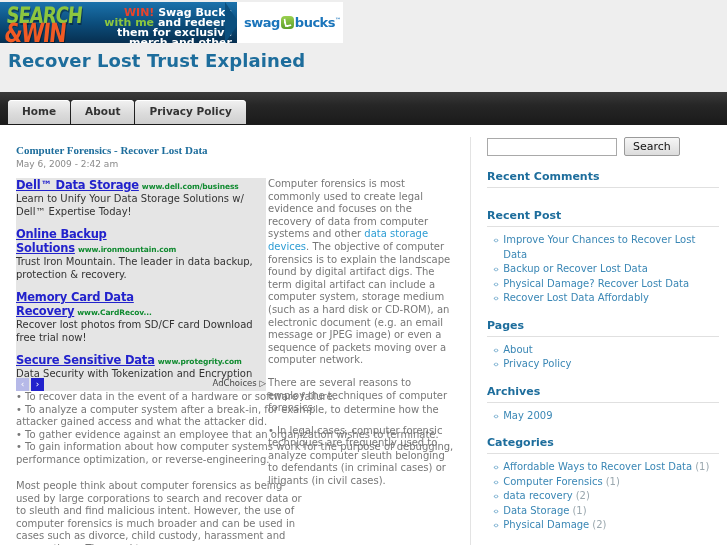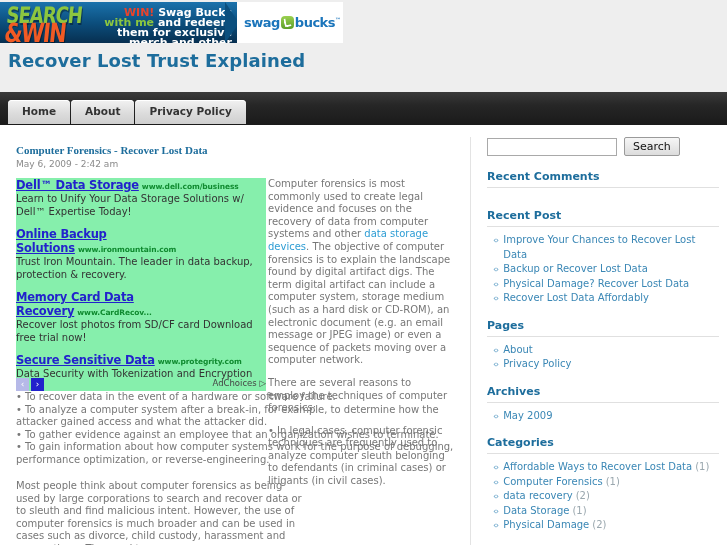--- a/index.html
+++ b/index.html
@@ -66,21 +66,21 @@
   .sidebar{position:absolute;left:487px;top:12px;width:232px;}
 
   
   .posttitle{font-size:11px;font-weight:bold;color:#1d6d9c;margin:19px 0 0 8px;
     font-family:Liberation Serif, serif;}
   .postmeta{font-size:9px;color:#8a8a8a;margin:3px 0 0 8px;}
 
   .postbody{position:relative;margin-top:9px;}
 
   
-  .adunit{position:absolute;left:8px;top:0;width:250px;height:213px;background:#86efac;}
+  .adunit{position:absolute;left:8px;top:0;width:250px;height:213px;background:#e5e5e5;}
   .adrow{margin-bottom:9px;}
   .adtitle{font-size:11.5px;color:#2222cc;font-weight:bold;text-decoration:underline;
     letter-spacing:-.2px;cursor:pointer;}
   .adurl{font-size:7.5px;color:#0f8a2f;font-weight:bold;margin-left:3px;letter-spacing:-.1px;}
   .adtext{font-size:10px;color:#333;line-height:12.5px;margin-top:1px;}
   .adnav{position:absolute;left:0;bottom:1px;width:250px;height:13px;}
   .arrowbtn{display:inline-block;width:13px;height:13px;margin-right:2px;
     text-align:center;line-height:12px;font-size:9px;color:#fff;cursor:pointer;}
   .arrow-prev{background:#b6b9e8;}
   .arrow-next{background:#2222cc;}

